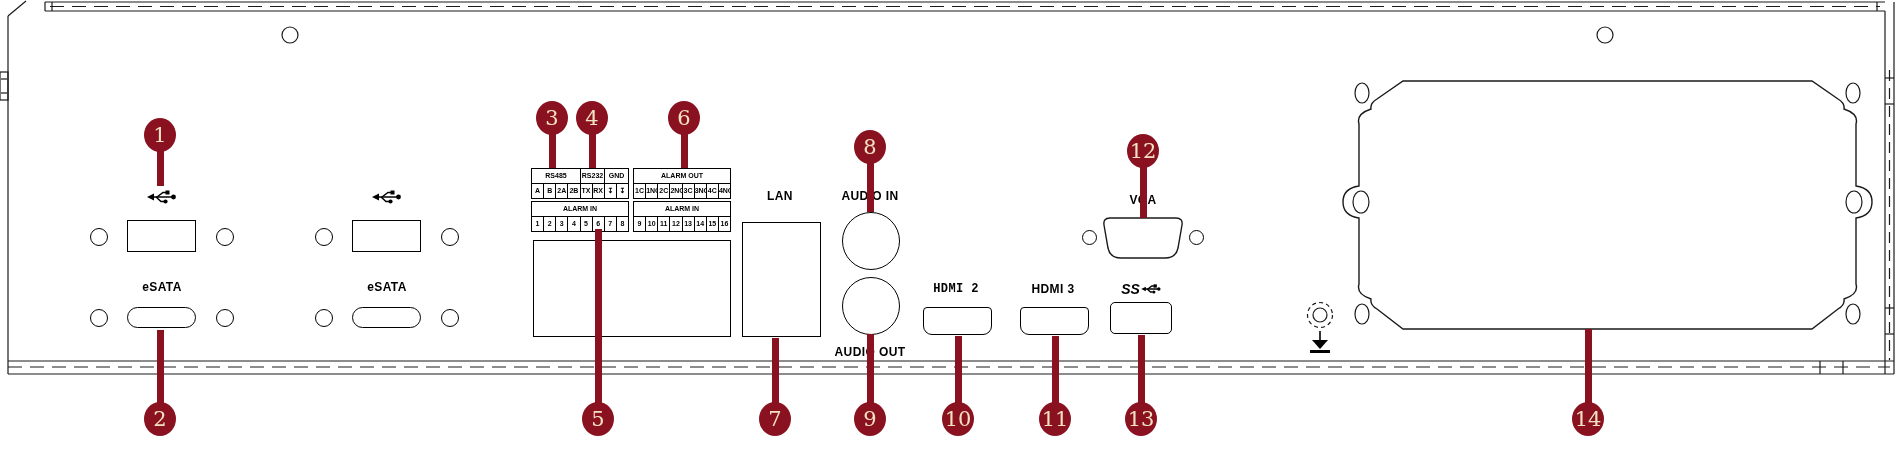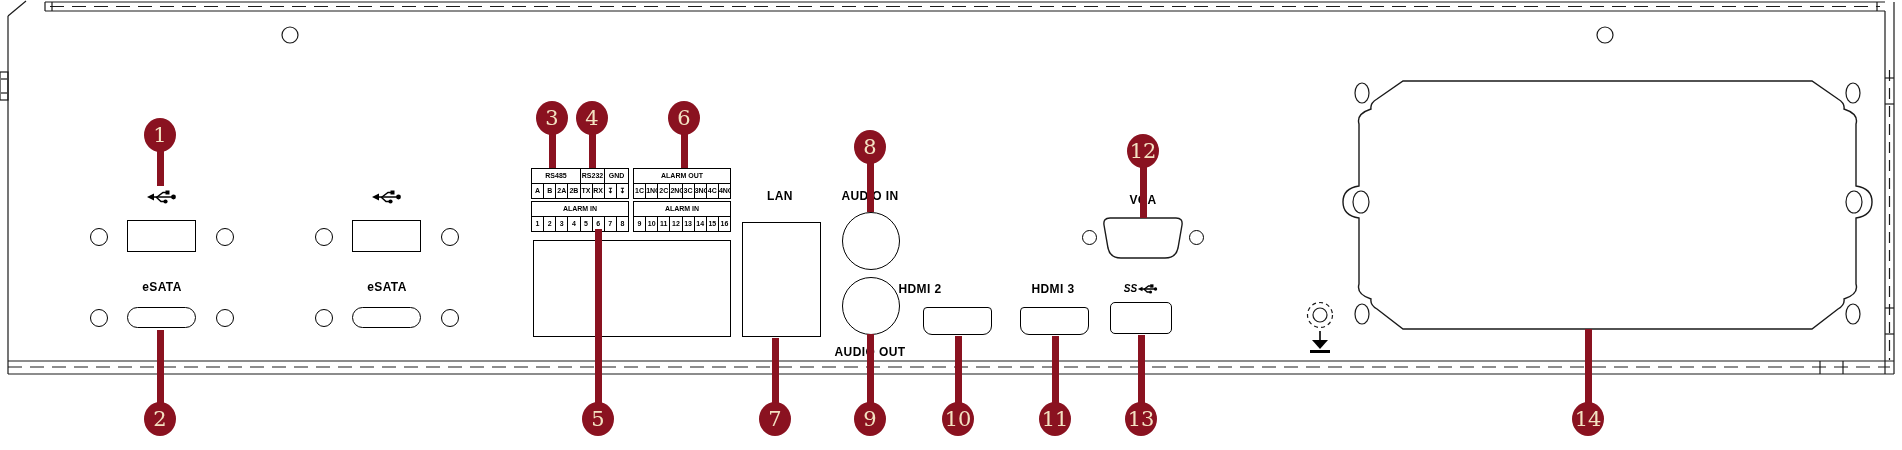--- a/index.html
+++ b/index.html
@@ -9,21 +9,21 @@
   .abs{position:absolute;}
   
   .port{position:absolute;border:1.5px solid #000;background:#fff;box-sizing:content-box;}
   .screw{position:absolute;width:16px;height:16px;border:1.3px solid #000;border-radius:50%;background:#fff;}
   .screw.sm{width:13px;height:13px;}
   .rca{position:absolute;width:56px;height:56px;border:1.4px solid #000;border-radius:50%;background:#fff;}
   
   .plabel{position:absolute;transform:translateX(-50%);font-weight:bold;font-size:12px;
           letter-spacing:.4px;white-space:nowrap;line-height:12px;}
   .sslabel{position:absolute;transform:translateX(-50%);display:flex;align-items:center;gap:1px;height:12px;}
-  .sslabel .ss{font-weight:bold;font-style:italic;font-size:10px;line-height:12px;}
+  .sslabel .ss{font-weight:bold;font-style:italic;font-size:14px;line-height:12px;}
   
   .tblock{position:absolute;border:1px solid #000;background:#fff;}
   .trow{display:flex;height:14px;}
   .trow.pins{border-top:1px solid #000;}
   .hcell,.cell{box-sizing:border-box;text-align:center;font-size:7px;font-weight:bold;line-height:13px;overflow:hidden;}
   .hcell+.hcell,.cell+.cell{border-left:1px solid #000;}
   .cell{flex:1;}
   
   .stem{position:absolute;width:7px;background:#8A1220;}
   .callout{position:absolute;width:32px;height:34px;border-radius:50%;background:#8A1220;
@@ -201,21 +201,21 @@
   <div class="port" style="left:533px;top:240px;width:196px;height:95px;"></div>
 
   <div class="plabel" style="left:780px;top:190px;">LAN</div>
   <div class="port" style="left:742px;top:222px;width:77px;height:113px;"></div>
 
   <div class="plabel" style="left:870px;top:190px;">AUDIO IN</div>
   <div class="rca" style="left:842px;top:212px;"></div>
   <div class="rca" style="left:842px;top:277px;"></div>
   <div class="plabel" style="left:870px;top:346px;">AUDIO OUT</div>
 
-  <div class="plabel" style="left:920px;top:283px;">HDMI 2</div>
+  <div class="plabel" style="left:956px;top:283px;font-family:Liberation Mono, monospace;">HDMI 2</div>
   <div class="port" style="left:923px;top:307px;width:67px;height:26px;border-radius:4px 4px 9px 9px;"></div>
   <div class="plabel" style="left:1053px;top:283px;">HDMI 3</div>
   <div class="port" style="left:1020px;top:307px;width:67px;height:26px;border-radius:4px 4px 9px 9px;"></div>
   <div class="sslabel" style="left:1141px;top:283px;">
     <span class="ss">SS</span>
     <svg width="20" height="12" viewBox="0 0 30 16" fill="none" stroke="#000" stroke-width="2">
       <polygon points="0,8 7,4.5 7,11.5" fill="#000" stroke="none"></polygon>
       <line x1="5" y1="8" x2="27" y2="8"></line>
       <circle cx="26.5" cy="8" r="2.6" fill="#000" stroke="none"></circle>
       <polyline points="10,8 16,3.5 19,3.5"></polyline>

